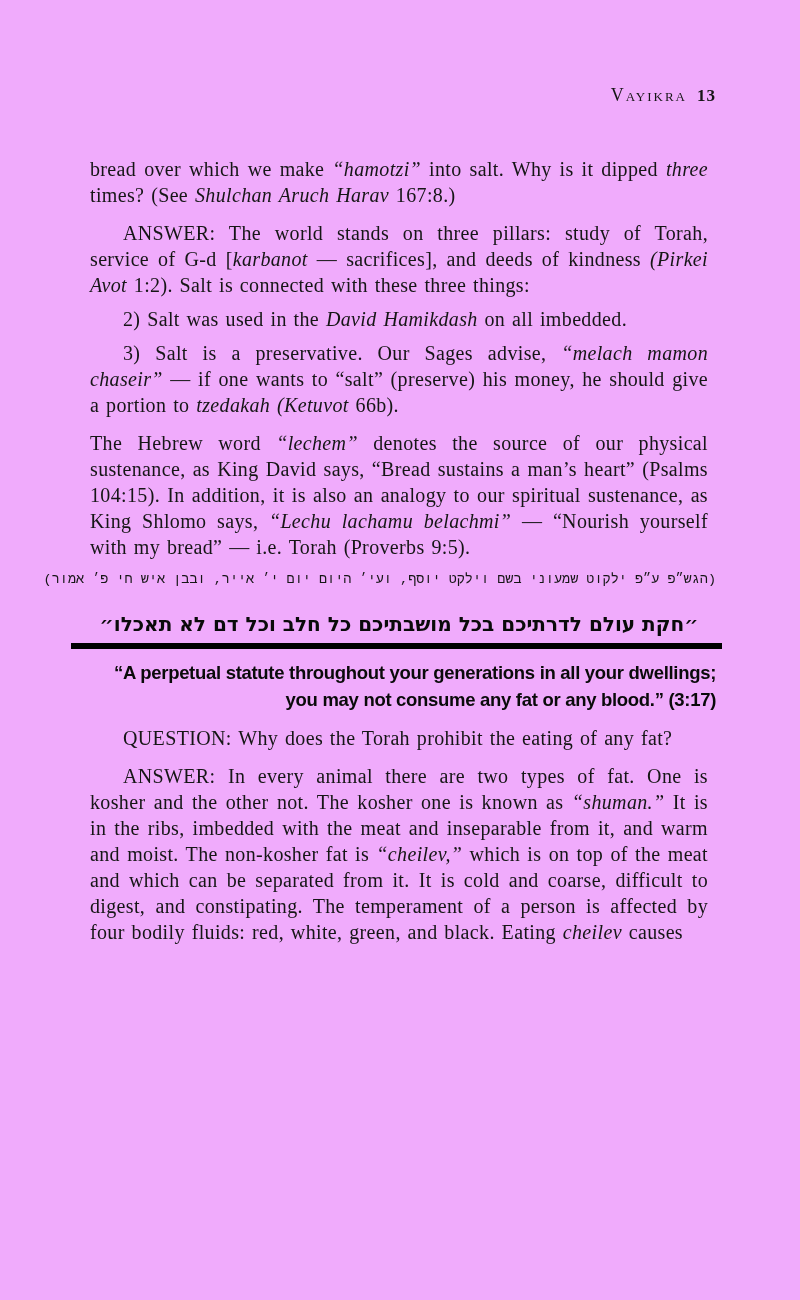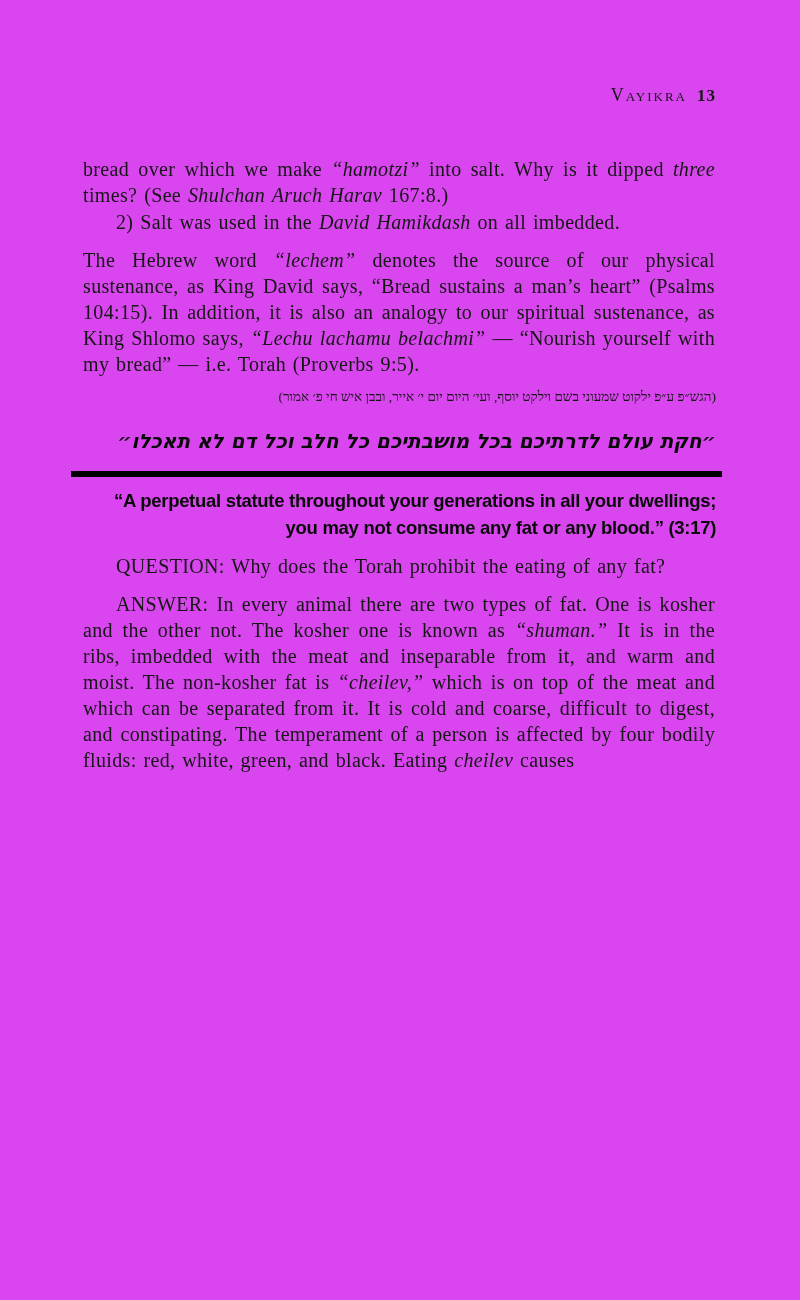--- a/index.html
+++ b/index.html
@@ -1,63 +1,65 @@
 <!DOCTYPE html>
 <html><head>
 <meta charset="utf-8">
 <style>
   html,body { margin:0; padding:0; background:#ffffff; }
   .page {
     position:relative; width:800px; height:1300px;
-    background:#d946ef; overflow:hidden;
+    background:#f0abfc; overflow:hidden;
     font-family:"Liberation Serif", serif; color:#161616;
   }
   .col { position:absolute; left:82px; top:0; width:634px; }
 
   .header { margin-top:84px; text-align:right; line-height:22px; }
   .book-title { font-variant:small-caps; font-size:18px; letter-spacing:2px; }
   .page-num { font-weight:bold; font-size:17px; margin-left:10px; letter-spacing:1px; }
 
-  .para { margin:1px; font-size:20px; line-height:26px; text-align:justify;
+  .para { margin:8px; font-size:20px; line-height:26px; text-align:justify;
           letter-spacing:0.35px; word-spacing:1.5px; }
   .para i { font-style:italic; }
   .first { margin-top:49px; }
   .gap { margin-top:12px; }
   .indent { text-indent:33px; }
 
   .hebrew-source {
     margin:10px 0 0; direction:rtl; text-align:right;
-    font-family:Liberation Serif, serif; font-size:13.5px; line-height:20px;
+    font-family:Liberation Mono, monospace; font-size:13.5px; line-height:20px;
     white-space:nowrap; letter-spacing:0; word-spacing:normal;
   }
   .hebrew-heading {
-    margin:20px 0 16px; direction:rtl; 
+    margin:20px 0 5px; direction:rtl; text-align:center;
     font-family:"DejaVu Sans", sans-serif; font-weight:700;
     font-size:20px; line-height:28px; white-space:nowrap;
-    letter-spacing:0; word-spacing:normal; color:#0a0a0a;font-style:italic;
+    letter-spacing:0; word-spacing:normal; color:#0a0a0a;
   }
   .rule { height:6px; background:#000000; margin:4px -6px 0 -11px; }
   .translation {
     margin:10px 0 0; text-align:right; text-indent:0;
     font-family:"Liberation Sans", sans-serif; font-weight:700;
     font-size:18.5px; line-height:27px; letter-spacing:-0.3px;
     word-spacing:0; color:#0a0a0a;
   }
 </style>
 </head>
 <body>
 
 <div class="page">
   <div class="col">
     <div class="header">
       <span class="book-title">Vayikra</span><span class="page-num">13</span>
     </div>
     <div>
         <p class="para first"><span>bread over which we make </span><i>“hamotzi”</i><span> into salt. Why is it dipped </span><i>three</i><span> times? (See </span><i>Shulchan Aruch Harav</i><span> 167:8.)</span></p>
+        <p class="para gap indent"><span>ANSWER: The world stands on three pillars: study of Torah, service of G-d [</span><i>karbanot</i><span> — sacrifices], and deeds of kindness </span><i>(Pirkei Avot</i><span> 1:2). Salt is connected with these three things:</span></p>
         <p class="para indent"><span>2) Salt was used in the </span><i>David Hamikdash</i><span> on all imbedded.</span></p>
+        <p class="para indent"><span>3) Salt is a preservative. Our Sages advise, </span><i>“melach mamon chaseir”</i><span> — if one wants to “salt” (preserve) his money, he should give a portion to </span><i>tzedakah (Ketuvot</i><span> 66b).</span></p>
         <p class="para gap"><span>The Hebrew word </span><i>“lechem”</i><span> denotes the source of our physical sustenance, as King David says, “Bread sustains a man’s heart” (Psalms 104:15). In addition, it is also an analogy to our spiritual sustenance, as King Shlomo says, </span><i>“Lechu lachamu belachmi”</i><span> — “Nourish yourself with my bread” — i.e. Torah (Proverbs 9:5).</span></p>
         <p class="hebrew-source"><span>(הגש״פ ע״פ ילקוט שמעוני בשם וילקט יוסף, ועי׳ היום יום י׳ אייר, ובבן איש חי פ׳ אמור)</span></p>
         <p class="hebrew-heading"><span>״חקת עולם לדרתיכם בכל מושבתיכם כל חלב וכל דם לא תאכלו״</span></p>
         <div class="rule"></div>
         <p class="translation"><span>“A perpetual statute throughout your generations in all your dwellings; you may not consume any fat or any blood.” (3:17)</span></p>
         <p class="para gap indent"><span>QUESTION: Why does the Torah prohibit the eating of any fat?</span></p>
         <p class="para gap indent"><span>ANSWER: In every animal there are two types of fat. One is kosher and the other not. The kosher one is known as </span><i>“shuman.”</i><span> It is in the ribs, imbedded with the meat and inseparable from it, and warm and moist. The non-kosher fat is </span><i>“cheilev,”</i><span> which is on top of the meat and which can be separated from it. It is cold and coarse, difficult to digest, and constipating. The temperament of a person is affected by four bodily fluids: red, white, green, and black. Eating </span><i>cheilev</i><span> causes</span></p>
       </div>
   </div>
 </div>

